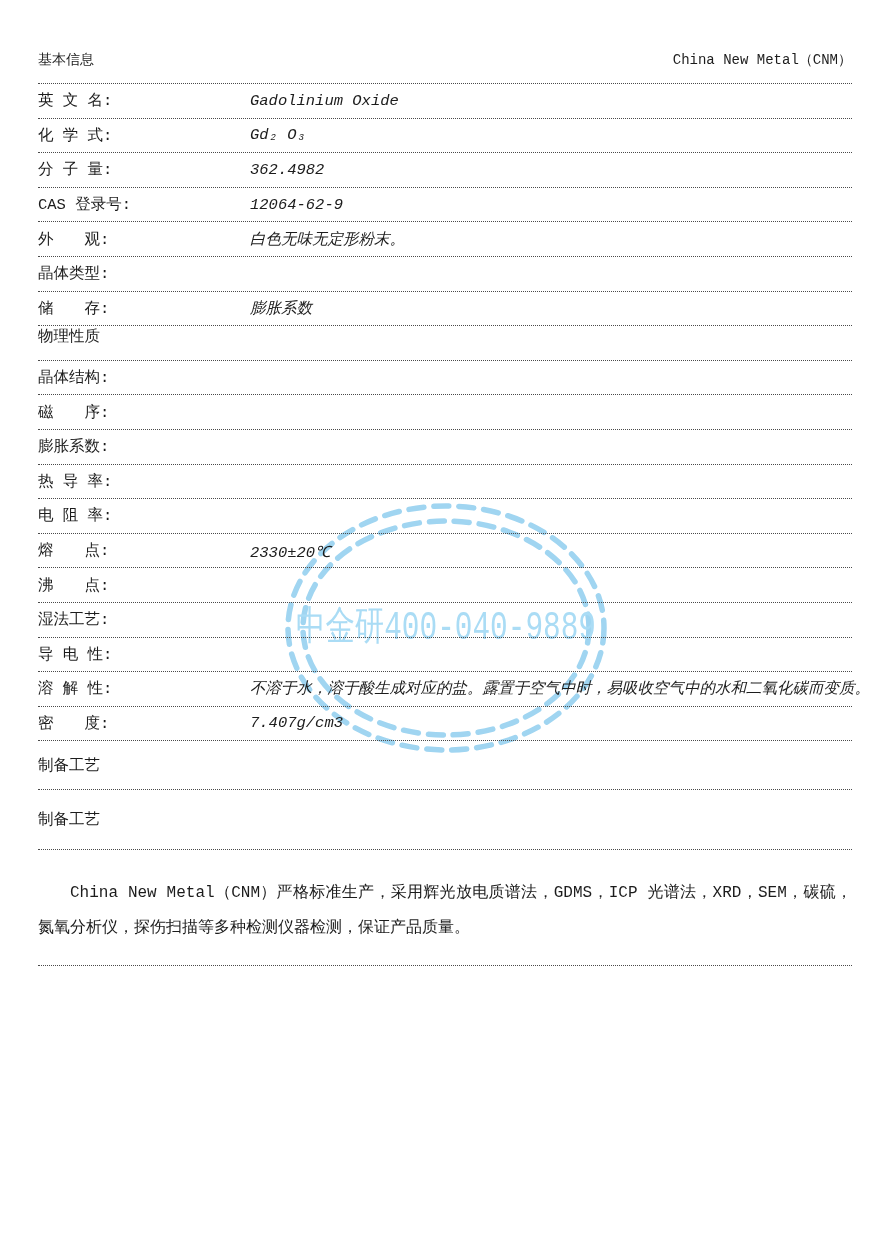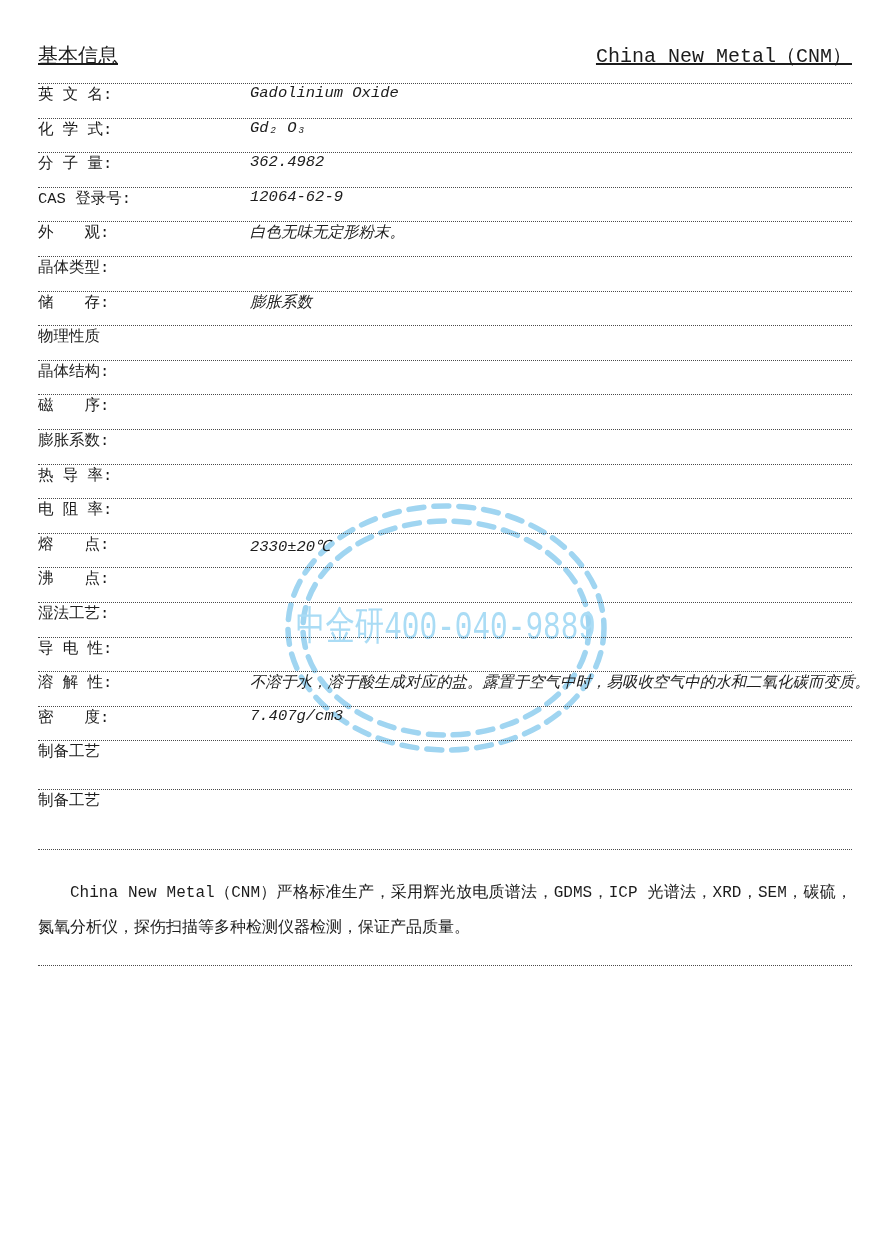--- a/index.html
+++ b/index.html
@@ -14,39 +14,38 @@
   .watermark {
     position: absolute; left: 281px; top: 500px;
     z-index: 0; pointer-events: none;
   }
   .content { position: relative; z-index: 1; padding: 0 38px; }
   .hdr {
     height: 84px;
     display: flex; justify-content: space-between; align-items: flex-end;
     padding-bottom: 14px;
     border-bottom: 1px dotted #4a4a4a;
-    font-size: 20px;
-    text-decoration: underline;
+    font-size: 14px;
   }
   .row {
     height: 34.6px;
-    display: flex; align-items: flex-start;
+    display: flex; align-items: center;
     border-bottom: 1px dotted #4a4a4a;
     font-size: 15.5px;
   }
   .label { width: 212px; flex-shrink: 0; white-space: pre; }
   .value { white-space: nowrap; font-style: italic; }
   .section-title-row {
     height: 34.6px;
     display: flex; align-items: flex-start;
     border-bottom: 1px dotted #4a4a4a;
     font-size: 15.5px;
   }
   .block-title-row {
-    display: flex; 
+    display: flex; align-items: center;
     border-bottom: 1px dotted #4a4a4a;
     font-size: 15.5px;
   }
   .prep-title { height: 49px; }
   .qc-title { height: 60px; }
   .para {
     border-bottom: 1px dotted #4a4a4a;
     font-size: 16px;
     line-height: 34.8px;
     text-align: justify;

